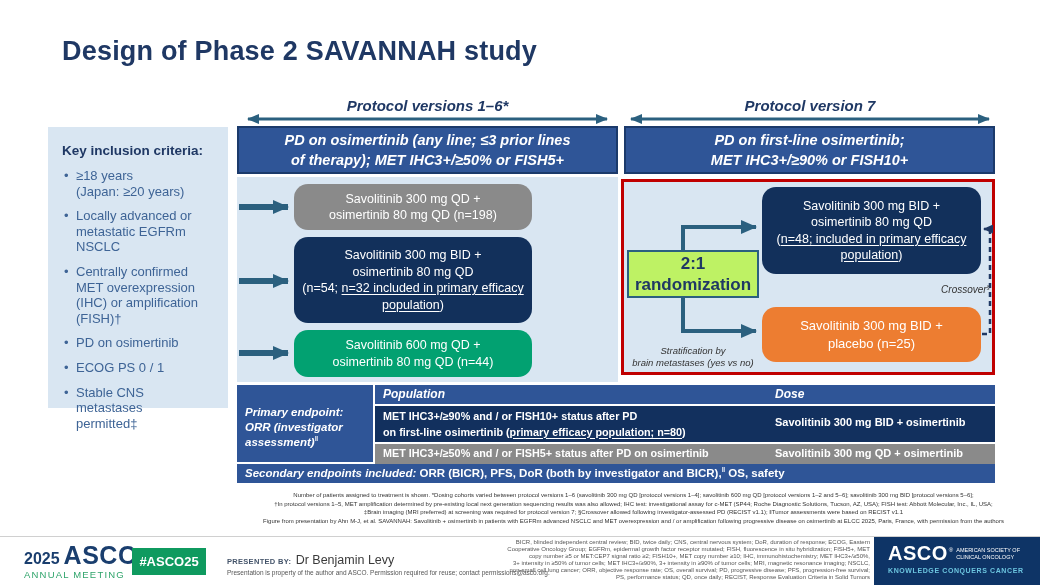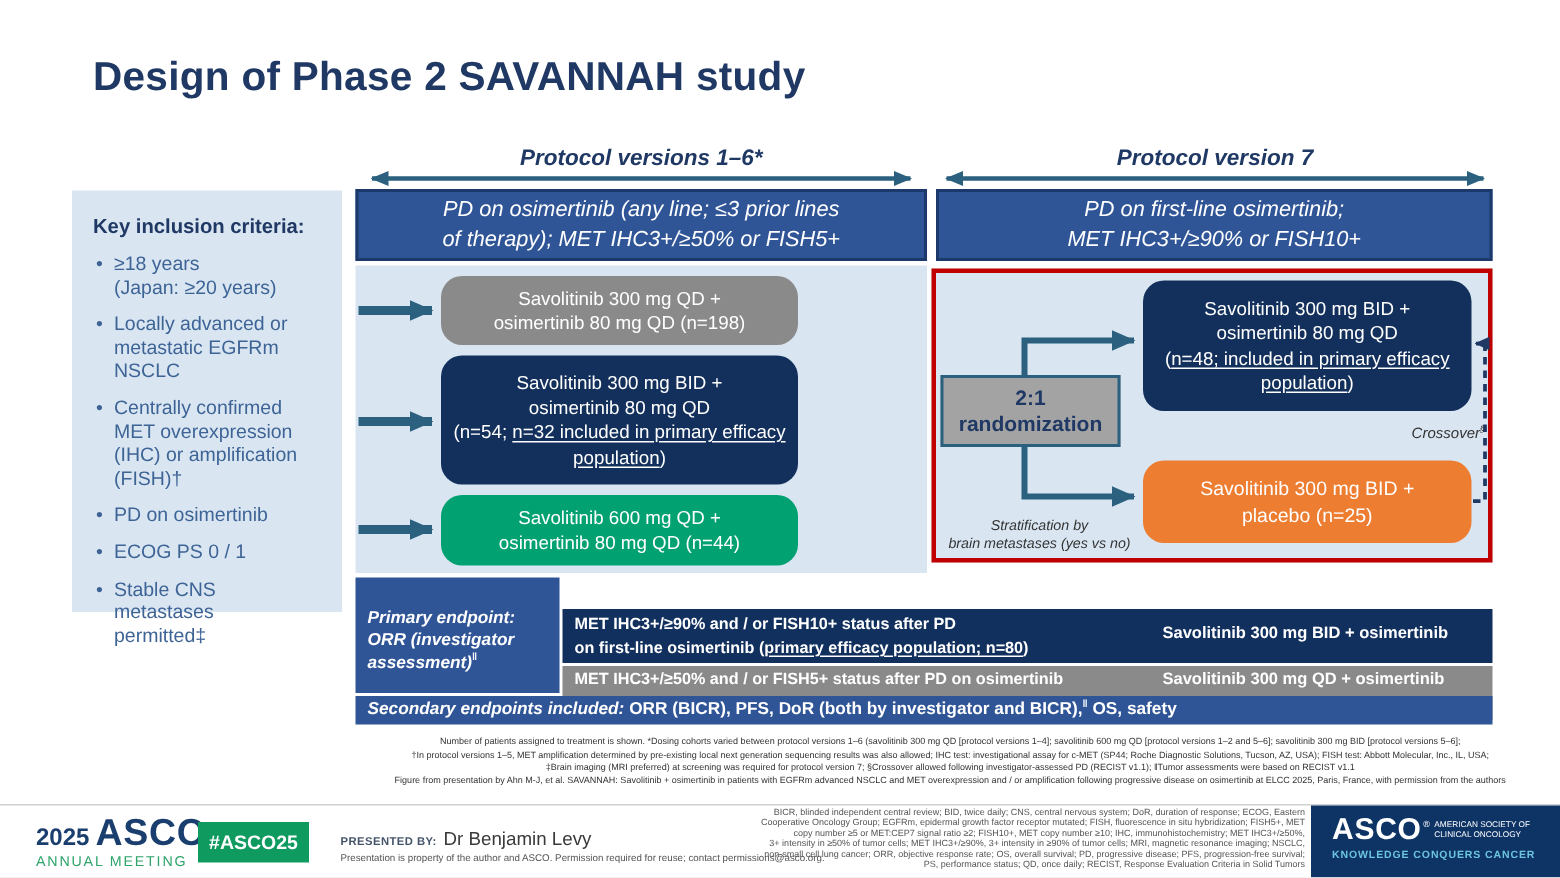--- a/index.html
+++ b/index.html
@@ -15,37 +15,37 @@
   .sidebar{left:48px;top:127px;width:180px;height:281px;background:#D9E6F2;
            padding:16px 10px 0 14px;box-sizing:border-box;color:#3E6496;}
   .sb-title{font-size:13.5px;font-weight:bold;color:#1F3864;margin-bottom:10px;}
   .sb-list{list-style:none;margin:0;padding:0;font-size:13px;line-height:1.2;}
   .sb-list li{padding-left:14px;position:relative;margin-bottom:9px;white-space:pre-line;}
   .sb-list li::before{content:"\2022";position:absolute;left:2px;}
 
   .proto-label{top:97px;text-align:center;font-size:15px;font-weight:bold;font-style:italic;color:#1F3864;z-index:3;}
 
   .banner{background:#2F5597;border:2px solid #1B3A6B;box-sizing:border-box;color:#fff;
-          font-weight:normal;font-style:italic;font-size:14.5px;line-height:1.4;display:flex;
+          font-weight:bold;font-style:italic;font-size:14.5px;line-height:1.4;display:flex;
           align-items:center;justify-content:center;text-align:center;white-space:pre-line;z-index:3;}
 
   .panel{background:#D9E6F2;z-index:1;}
   .redbox{left:621px;top:179px;width:374px;height:196px;border:3px solid #C00000;
           background:#D9E6F2;box-sizing:border-box;z-index:1;}
 
   .armbox{color:#fff;font-size:12.5px;line-height:1.32;display:flex;align-items:center;
           justify-content:center;text-align:center;white-space:pre-line;z-index:3;
           padding:2px 6px;box-sizing:border-box;border-radius:14px;}
   .arm1{left:294px;top:184px;width:238px;height:46px;background:#8A8A8A;}
   .arm2{left:294px;top:237px;width:238px;height:86px;background:#12305B;}
   .arm3{left:294px;top:330px;width:238px;height:47px;background:#02A171;}
   .navybox{left:762px;top:187px;width:219px;height:87px;background:#12305B;}
   .orangebox{left:762px;top:307px;width:219px;height:55px;background:#ED7D31;font-size:13px;}
-  .randbox{left:627px;top:250px;width:120px;height:48px;background:#a3a3a3;border:2.5px solid #2B607F;
-           box-sizing:border-box;color:#1F3864;font-weight:bold;font-size:14px;display:flex;
+  .randbox{left:627px;top:250px;width:132px;height:48px;background:#bef264;border:2.5px solid #2B607F;
+           box-sizing:border-box;color:#1F3864;font-weight:bold;font-size:17px;display:flex;
            align-items:center;justify-content:center;text-align:center;white-space:pre-line;z-index:3;line-height:1.25;}
   .crossover{left:900px;top:284px;width:90px;text-align:right;font-size:10px;font-style:italic;color:#333;z-index:3;}
   .strat{left:617px;top:345px;width:152px;text-align:center;font-size:9.5px;font-style:italic;
          color:#333;white-space:pre-line;z-index:3;line-height:1.3;}
 
   
   .tblLeft{left:237px;top:385px;width:136px;height:77px;background:#2F5597;color:#fff;font-weight:bold;
            font-style:italic;font-size:11.5px;line-height:1.3;padding:5px 0 0 8px;box-sizing:border-box;white-space:pre-line;z-index:3;}
   .tblHead{left:375px;top:385px;width:620px;height:19px;background:#2F5597;color:#fff;
            font-weight:bold;font-style:italic;font-size:12px;z-index:3;}
@@ -170,20 +170,24 @@
 placebo (n=25)</div>
   <div class="abs crossover"><span>Crossover</span><sup>§</sup></div>
   <div class="abs strat">Stratification by
 brain metastases (yes vs no)</div>
 
   <div class="abs tblLeft">
     <span>Primary endpoint:
 ORR (investigator
 assessment)</span><sup>‖</sup>
   </div>
+  <div class="abs tblHead">
+    <span class="pop">Population</span>
+    <span class="dose">Dose</span>
+  </div>
   <div class="abs tblRow1">
     <div class="pop">
       <span>MET IHC3+/≥90% and / or FISH10+ status after PD</span><br>
       <span>on first-line osimertinib (</span><span class="u">primary efficacy population; n=80</span><span>)</span>
     </div>
     <span class="dose">Savolitinib 300 mg BID + osimertinib</span>
   </div>
   <div class="abs tblRow2">
     <span class="pop">MET IHC3+/≥50% and / or FISH5+ status after PD on osimertinib</span>
     <span class="dose">Savolitinib 300 mg QD + osimertinib</span>

